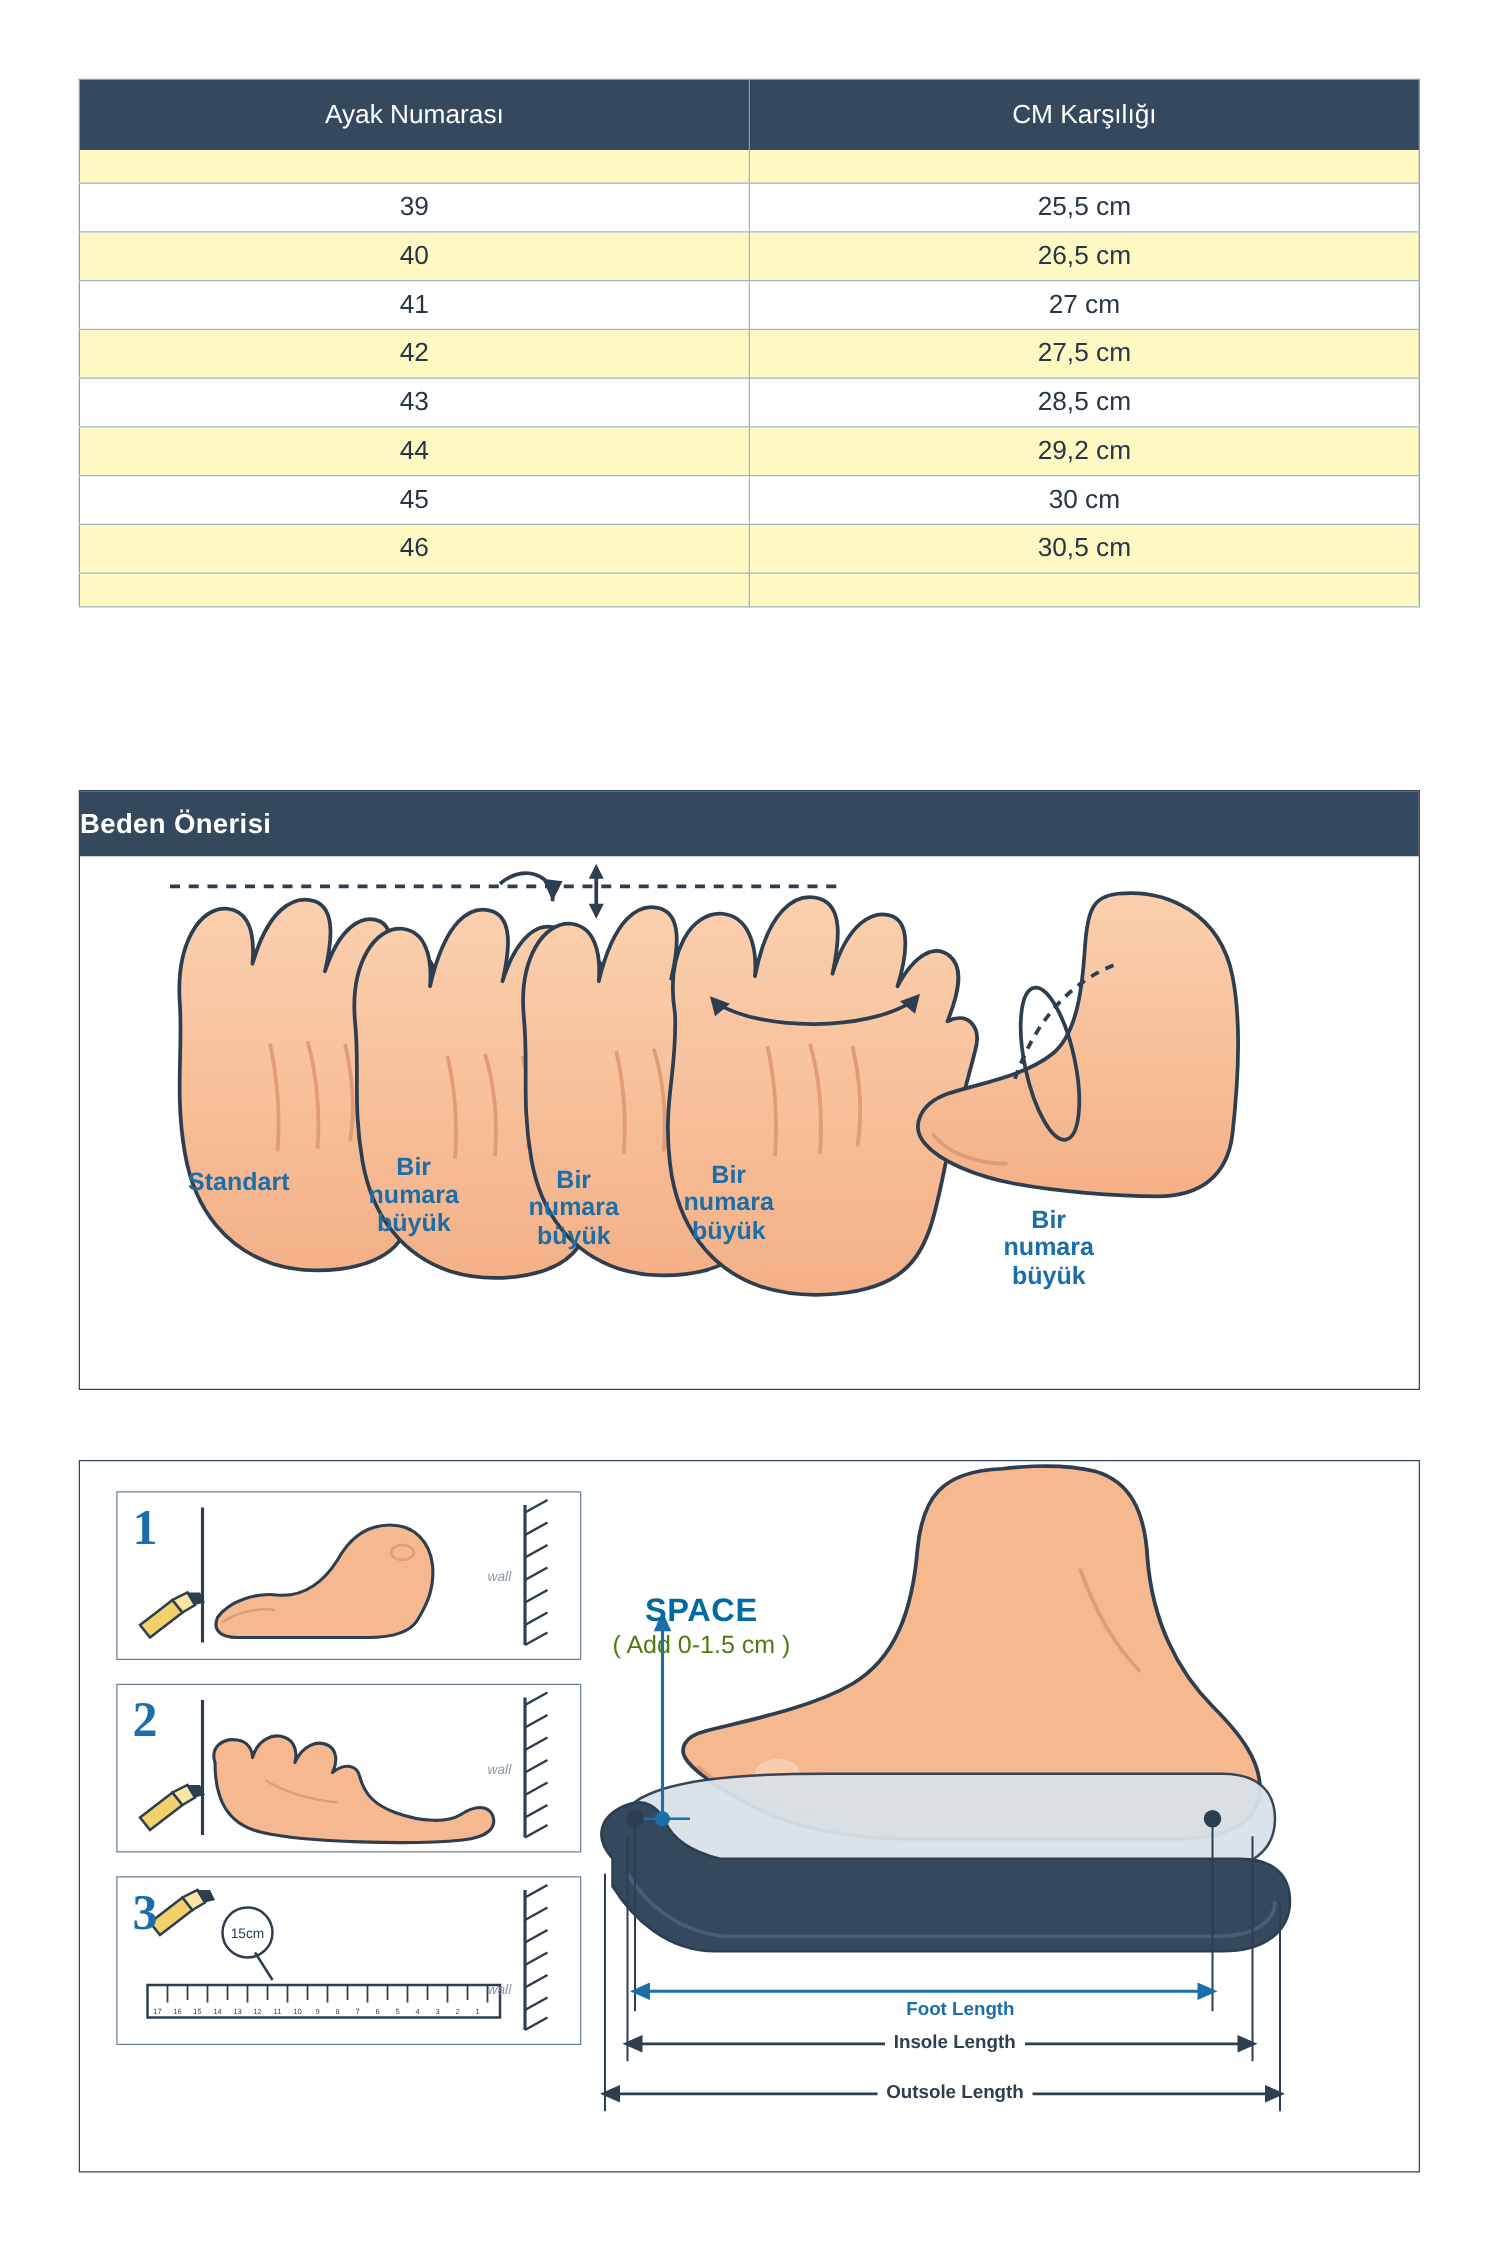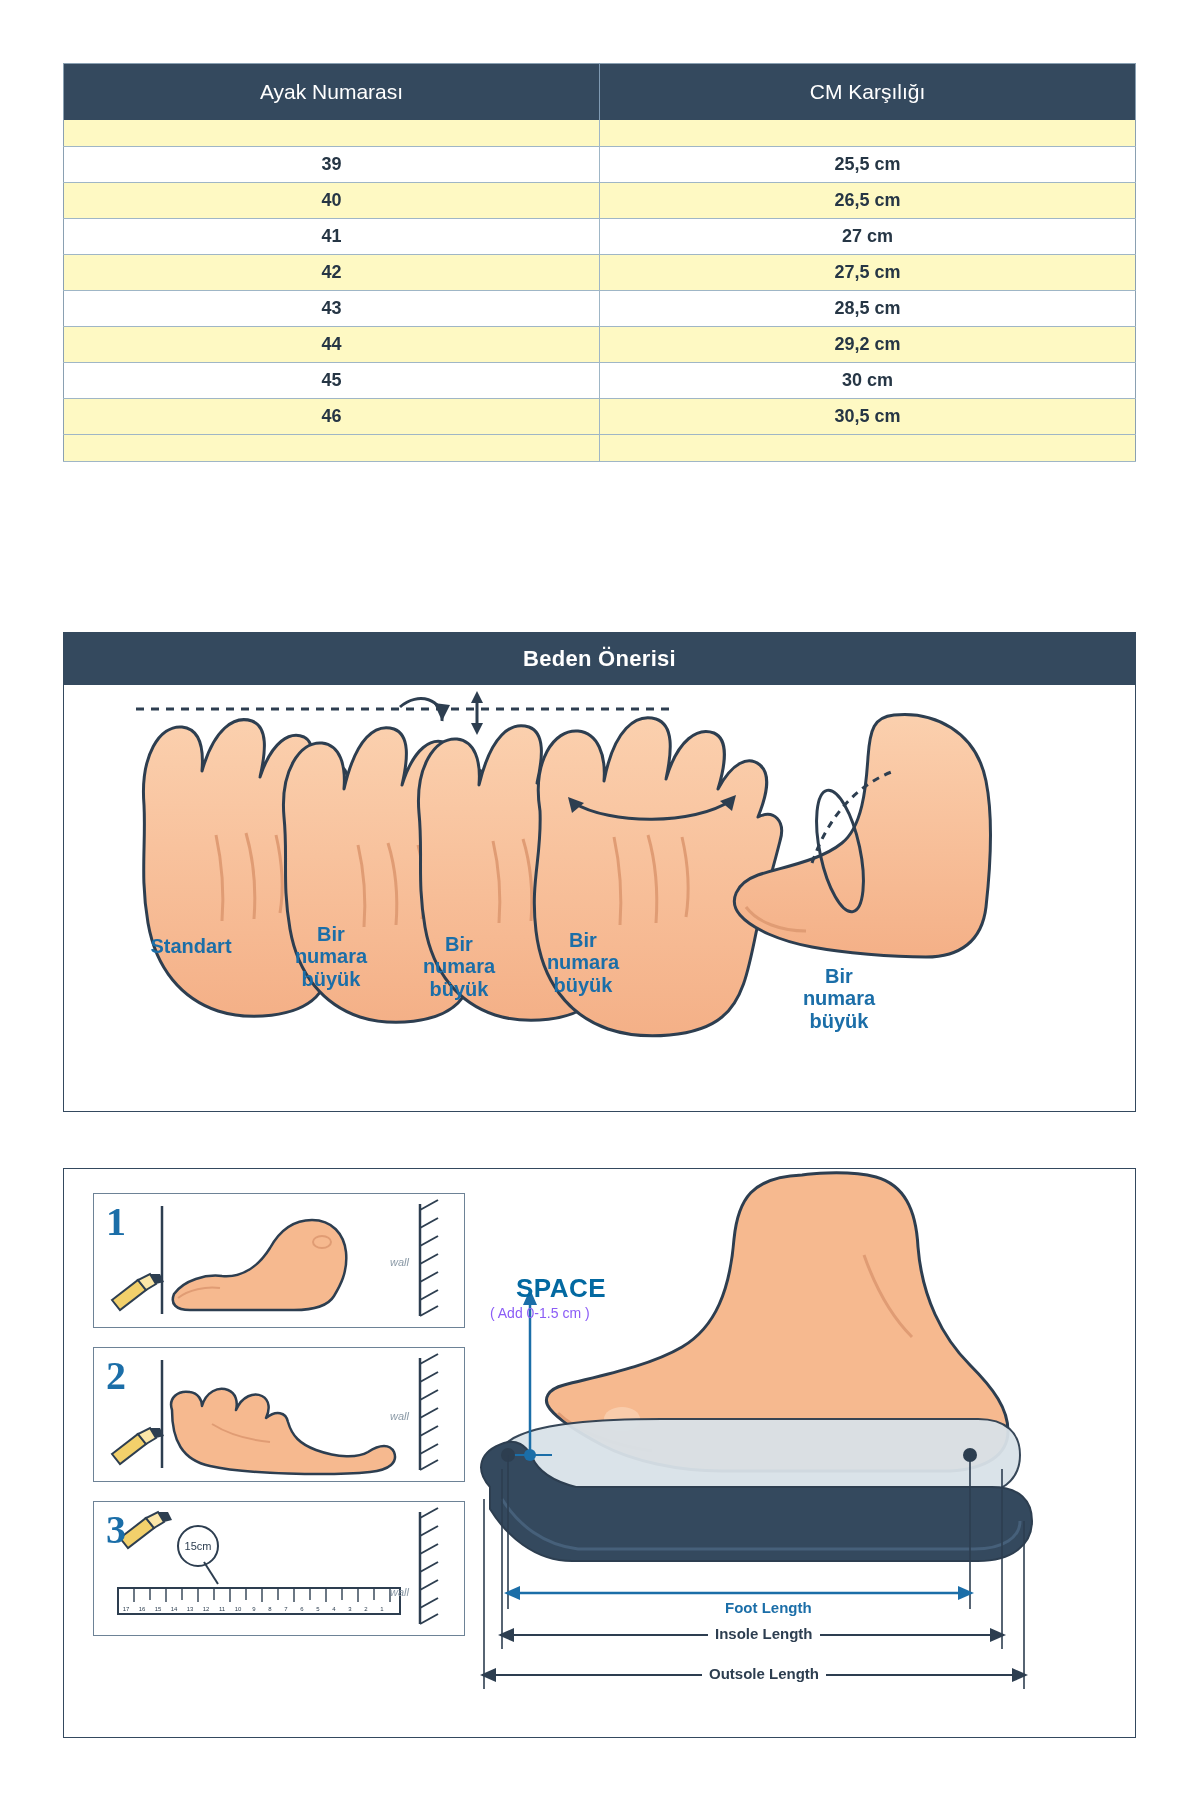--- a/index.html
+++ b/index.html
@@ -37,22 +37,22 @@
     color: #ffffff;
     font-size: 21px;
     font-weight: normal;
     padding: 16px 0;
     text-align: center;
     border-right: 1px solid #7f9ab3;
   }
   .size-table th:last-child { border-right: none; }
   .size-table td {
     text-align: center;
-    font-size: 18px;
-    font-weight: bold;
+    font-size: 21px;
+    font-weight: normal;
     color: #263645;
     padding: 7px 0;
     border-bottom: 1px solid #9fb6c6;
     border-right: 1px solid #9fb6c6;
   }
   .size-table td:last-child { border-right: none; }
   .size-table tr.spacer td {
     height: 26px;
     padding: 0;
   }
@@ -68,21 +68,21 @@
   }
   #beden-panel {
     left: 63px;
     top: 632px;
     width: 1073px;
     height: 480px;
   }
   .panel-header {
     background: #34495e;
     color: #fff;
-    text-align: center;
+    text-align: left;
     font-size: 22px;
     font-weight: bold;
     padding: 13px 0;
     letter-spacing: .3px;
   }
   .panel-body {
     position: relative;
     width: 100%;
     height: calc(100% - 50px);
   }
@@ -126,22 +126,22 @@
   }
   .space-title {
     position: absolute;
     color: #0369a1;
     font-weight: bold;
     font-size: 26px;
     letter-spacing: .5px;
   }
   .space-sub {
     position: absolute;
-    color: #8b5cf6;
-    font-size: 14px;
+    color: #4d7c0f;
+    font-size: 20px;
   }
   .dim-label {
     position: absolute;
     font-size: 15px;
     font-weight: bold;
     color: #2d3e50;
     background: #ffffff;
     padding: 0 7px;
   }
   .dim-label.blue { color: #1b6ea8; }

